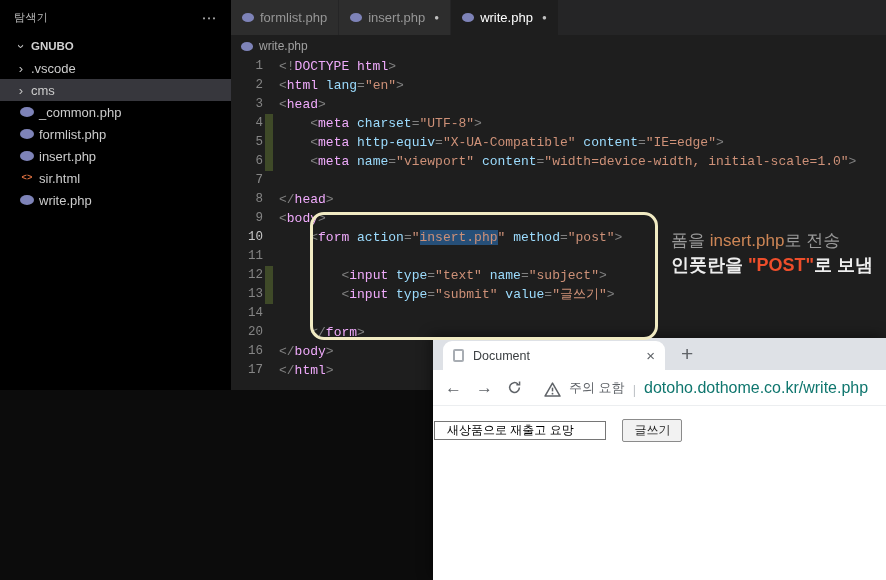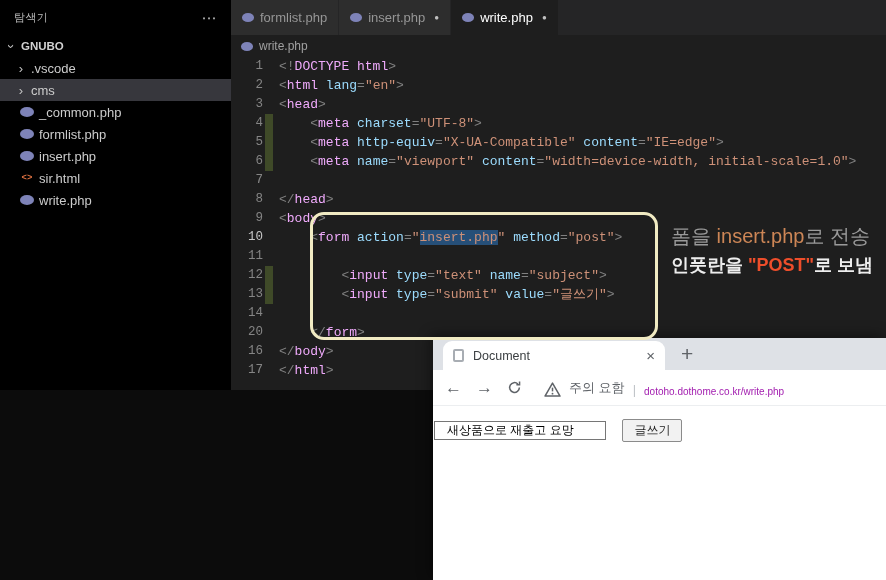--- a/index.html
+++ b/index.html
@@ -9,21 +9,21 @@
     background:#0c0c0c; font-family:"Liberation Sans", sans-serif;
   }
 
   
   #vscode { position:absolute; left:0; top:0; width:886px; height:390px; display:flex; background:#1e1e1e; }
 
   .sidebar { width:231px; flex:none; background:#000000; color:#cccccc; display:flex; flex-direction:column; }
   .sidebar-header { height:35px; flex:none; display:flex; align-items:center; justify-content:space-between; padding:0 14px; font-size:11px; color:#bbbbbb; letter-spacing:.4px; }
   .ellipsis { font-size:15px; color:#c5c5c5; cursor:pointer; line-height:1; }
   .tree { font-size:13px; }
-  .tree-row { height:22px; display:flex; align-items:center; gap:5px; padding-left:6px; cursor:pointer; white-space:nowrap; }
+  .tree-row { height:22px; display:flex; align-items:center; gap:5px; padding-left:16px; cursor:pointer; white-space:nowrap; }
   .tree-row.folder { padding-left:16px; }
   .tree-row.file { padding-left:20px; }
   .tree-row.selected { background:#37373d; }
   .root-label { font-weight:bold; font-size:11.5px; color:#d2d2d2; }
   .chev { display:inline-block; width:10px; text-align:center; font-size:13px; color:#c2c2c2; transition:none; }
   .chev.expanded { transform:rotate(90deg); }
 
   .php-icon { width:14px; height:10px; border-radius:7px / 5px; background:#7e83b8; flex:none; display:inline-block; }
   .php-icon.small { width:12px; height:9px; }
   .html-icon { font-family:"Liberation Mono", monospace; font-size:9px; font-weight:bold; color:#de7141; flex:none; width:14px; text-align:center; }
@@ -46,36 +46,36 @@
 
   .tok-tag  { color:#f0abfc; }
   .tok-attr { color:#9cdcfe; }
   .tok-str  { color:#ce9178; }
   .tok-p    { color:#808080; }
   .tok-t    { color:#d4d4d4; }
   .tok-sel  { color:#ce9178; background:#264f78; }
 
   
   #callout { position:absolute; left:310px; top:212px; width:348px; height:128px; border:3px solid #f1ebc3; border-radius:14px; z-index:30; pointer-events:none; }
-  #annotation1 { position:absolute; left:671px; top:223px; font-size:20px; z-index:30; white-space:nowrap; }
+  #annotation1 { position:absolute; left:671px; top:229px; font-size:17px; z-index:30; white-space:nowrap; }
   #annotation2 { position:absolute; left:671px; top:253px; font-size:18px; font-weight:bold; z-index:30; white-space:nowrap; }
 
   
   #browser { position:absolute; left:433px; top:338px; width:453px; height:242px; z-index:20; background:#ffffff; box-shadow:-3px -3px 12px rgba(0,0,0,.4); }
   .tabstrip { height:32px; background:#dee1e6; display:flex; align-items:flex-end; padding-left:10px; }
   .btab { width:222px; height:29px; background:#ffffff; border-radius:9px 9px 0 0; display:flex; align-items:center; gap:9px; padding:0 10px; font-size:12.5px; color:#3c4043; }
   .btab-title { flex:1; }
   .btab-close { color:#5f6368; font-size:15px; cursor:pointer; line-height:1; }
   .favicon { width:11px; height:13px; border:2px solid #a8adb3; border-radius:2px; flex:none; }
   .newtab { margin-left:16px; align-self:center; font-size:21px; color:#5f6368; margin-bottom:2px; cursor:pointer; line-height:1; }
   .toolbar { height:36px; display:flex; align-items:center; padding:0 12px; gap:14px; background:#ffffff; border-bottom:1px solid #eceef0; }
   .navicon { font-size:17px; color:#5f6368; cursor:pointer; line-height:1; display:inline-flex; align-items:center; }
   .sec { display:flex; align-items:flex-end; gap:8px; margin-left:8px; font-size:13px; color:#5f6368; white-space:nowrap; }
   .divider { color:#c0c4c8; }
-  .url { font-size:10px; color:#a21caf; }
+  .url { font-size:16px; color:#0f766e; }
   .page { padding:13px 0 0 1px; }
   .page-input { width:172px; height:19px; border:1px solid #767676; font-size:12px; padding:1px 12px; font-family:"Liberation Sans", sans-serif; vertical-align:middle; }
   .page-button { margin-left:12px; font-size:12px; padding:2px 11px; background:#f2f2f2; border:1px solid #8b8b8b; border-radius:2px; font-family:"Liberation Sans", sans-serif; cursor:pointer; vertical-align:middle; color:#222; }
 </style>
 </head>
 <body>
 
 <div id="vscode">
 
   <div class="sidebar">

